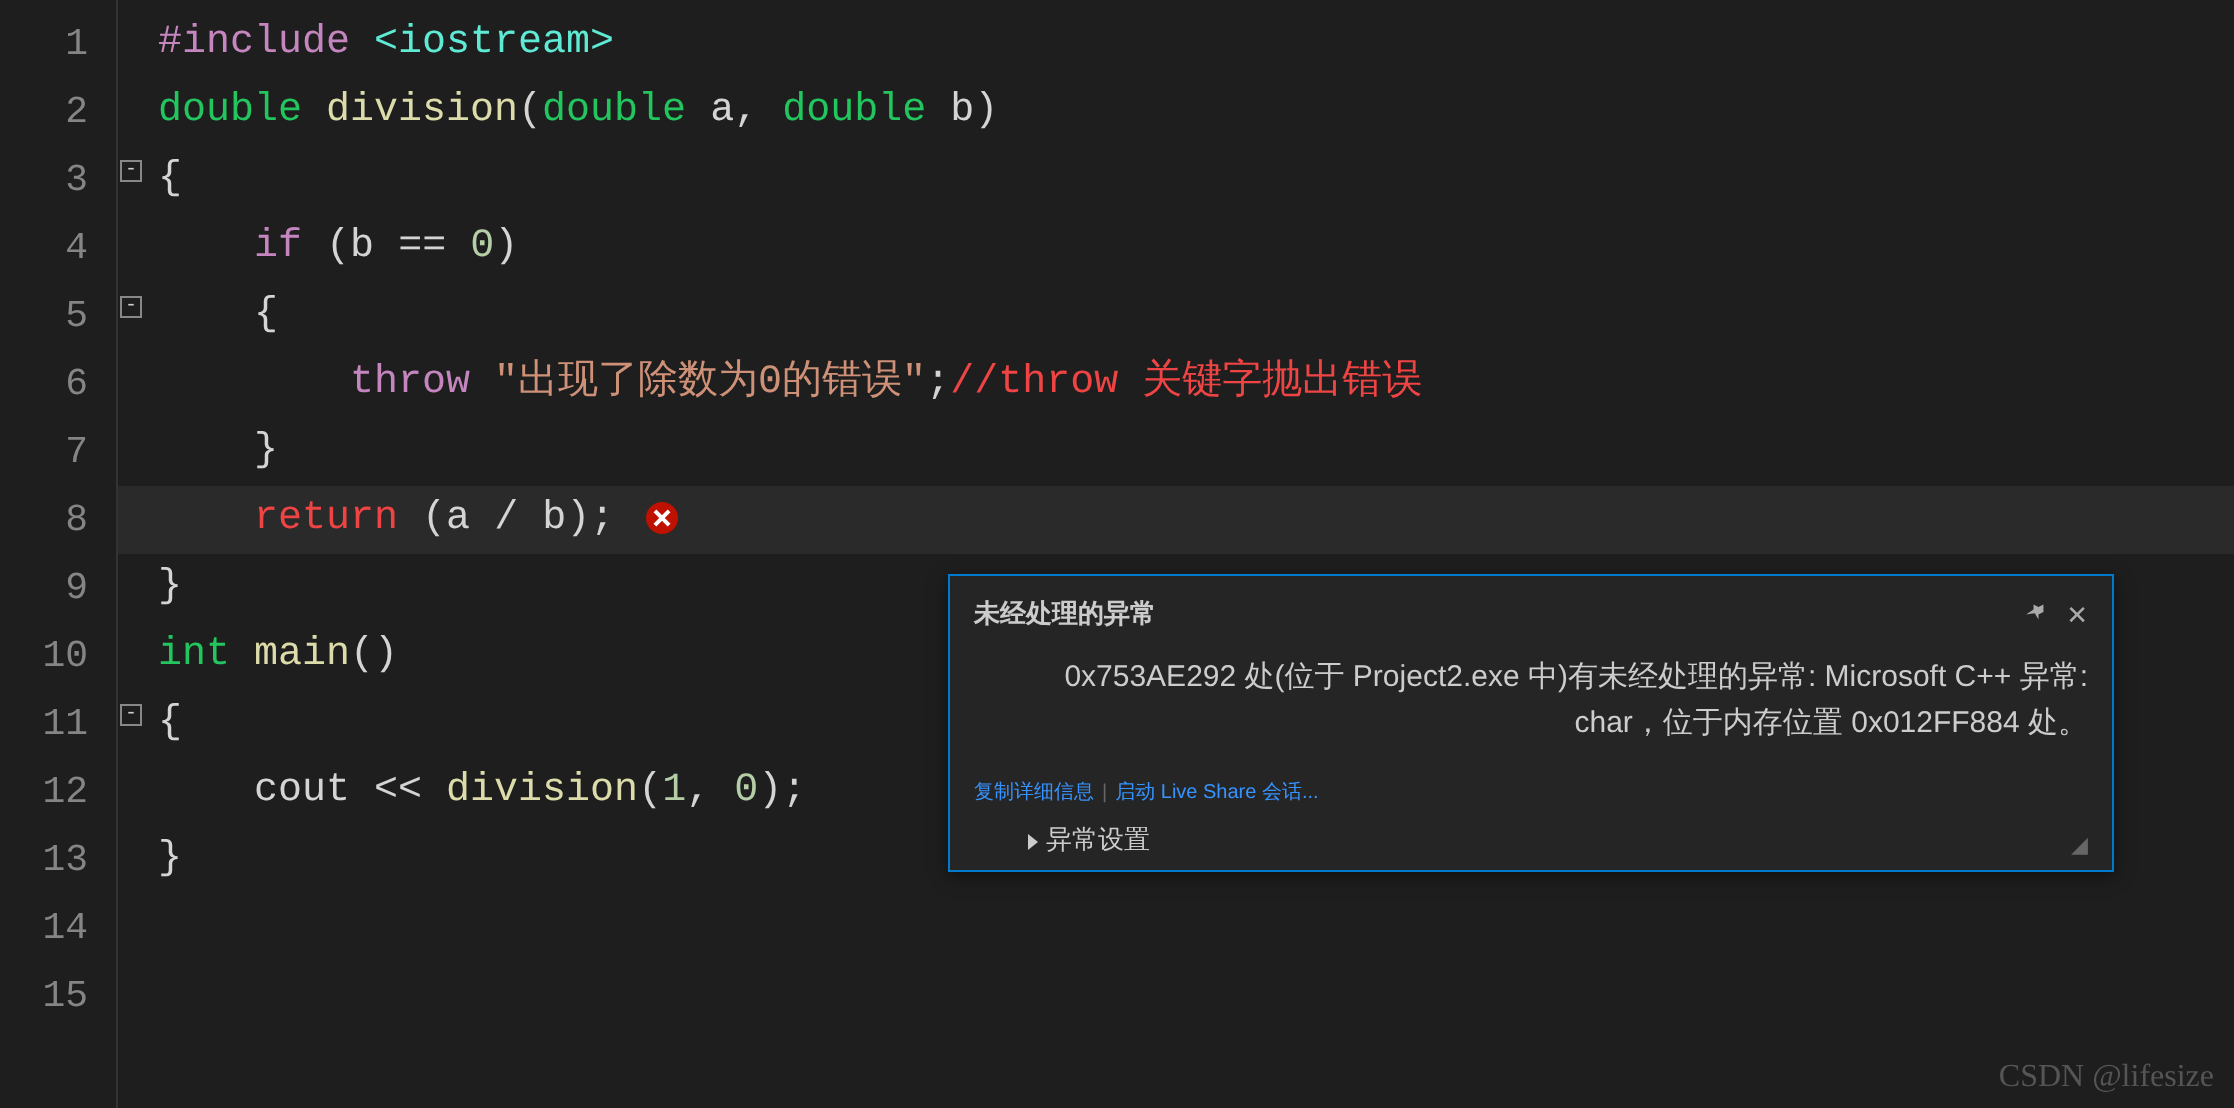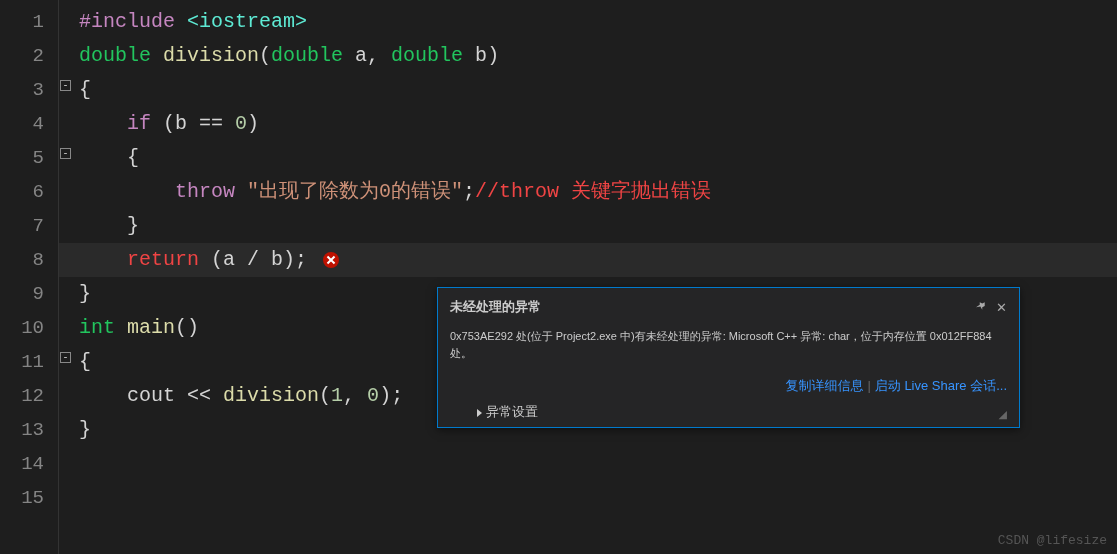--- a/index.html
+++ b/index.html
@@ -98,21 +98,21 @@
       width: 10px;
       height: 2px;
       background: white;
       top: 7px;
       left: 3px;
     }
     .err-glyph::before { transform: rotate(45deg); }
     .err-glyph::after { transform: rotate(-45deg); }
     .exception-popup {
       position: absolute;
-      left: 437px;
+      left: 474px;
       top: 287px;
       width: 583px;
       background: #252526;
       border: 1px solid #007acc;
       color: #cccccc;
       font-family: 'Segoe UI', Tahoma, sans-serif;
       font-size: 13px;
       padding: 10px 12px 6px 12px;
       box-shadow: 0 2px 8px rgba(0,0,0,0.5);
     }
@@ -131,28 +131,28 @@
       gap: 8px;
       align-items: center;
     }
     .ex-pin, .ex-close {
       color: #aaa;
       font-size: 13px;
       cursor: pointer;
     }
     .ex-pin svg { width: 14px; height: 14px; fill: #aaa; }
     .ex-body {
-      font-size: 11px;
+      font-size: 15px;
       line-height: 1.5;
       margin-bottom: 16px;
+      text-align: right;
     }
     .ex-links {
-      font-size: 13px;
+      font-size: 10px;
       margin-bottom: 8px;
-      text-align: right;
     }
     .ex-links a {
       color: #3794ff;
       text-decoration: none;
       cursor: pointer;
     }
     .ex-sep { color: #666; margin: 0 4px; }
     .ex-settings {
       font-size: 13px;
       display: flex;
@@ -175,22 +175,22 @@
     .ex-resize {
       color: #666;
       font-size: 11px;
       cursor: se-resize;
     }
     .watermark {
       position: absolute;
       right: 10px;
       bottom: 6px;
       color: #555;
-      font-size: 13px;
-      font-family: Liberation Mono, monospace;
+      font-size: 16px;
+      font-family: Liberation Serif, serif;
     }
   </style>
 </head>
 <body>
 
 <div class="editor">
   <div class="gutter">
     <div class="ln">1</div>
     <div class="ln">2</div>
     <div class="ln">3</div>

